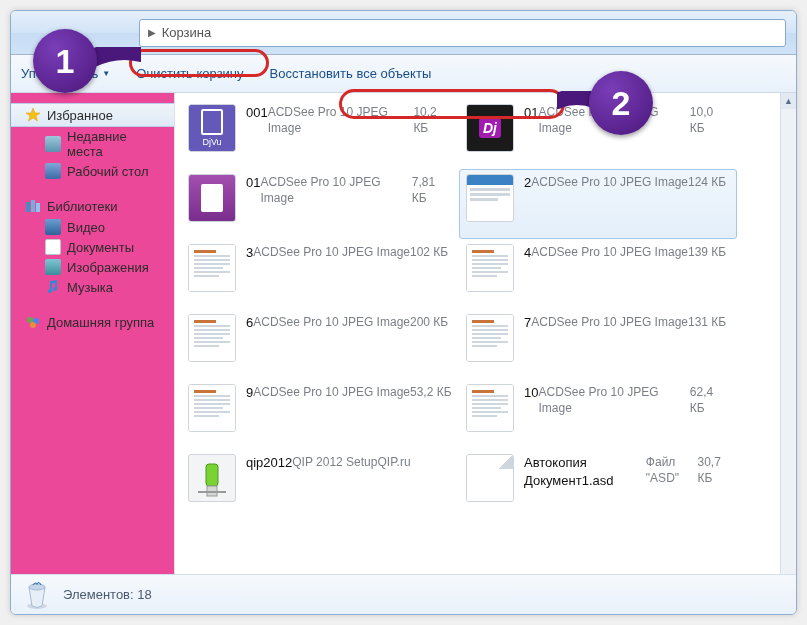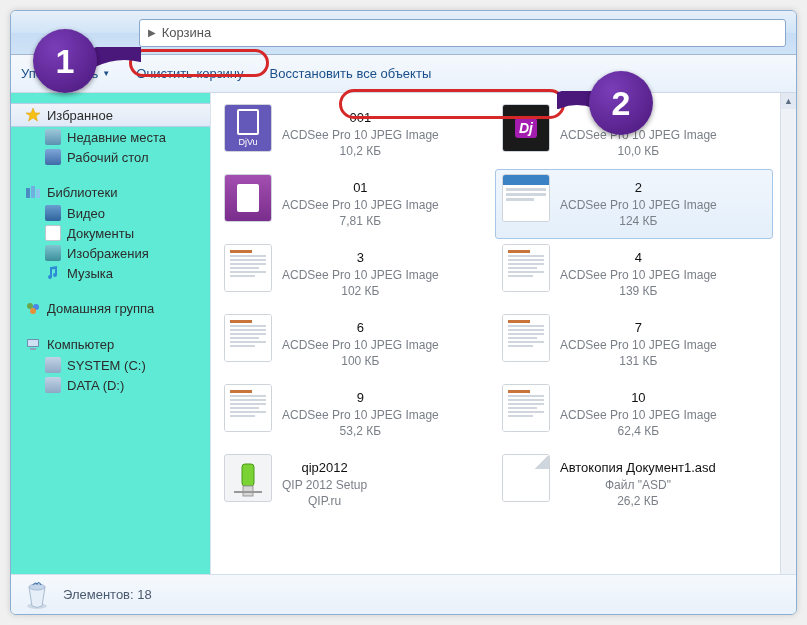--- a/index.html
+++ b/index.html
@@ -69,25 +69,25 @@
   }
   .toolbar .dropdown-arrow {
     font-size: 8px;
   }
   
   .body {
     display: flex;
     height: calc(100% - 44px - 38px - 40px);
   }
   .sidebar {
-    width: 200px;
+    width: 164px;
     border-right: 1px solid #d9e2ee;
     padding: 6px 0;
     overflow: auto;
-    background: #5eead4;
+    background: #ec4899;
   }
   .sidebar-group {
     margin: 4px 0 14px;
   }
   .sidebar-header {
     display: flex;
     align-items: center;
     gap: 6px;
     padding: 3px 10px 3px 14px;
     color: #2c2c2c;
@@ -145,24 +145,23 @@
     border-radius: 3px;
     display: flex;
     align-items: center;
     justify-content: center;
     font-size: 10px;
     color: #888;
     overflow: hidden;
   }
   .file-meta {
     display: flex;
-    flex-direction: column;
+    flex-direction: row;
     justify-content: center;
     line-height: 1.35;
-    align-items: center;
   }
   .file-name { color: #111; }
   .file-type { color: #7a7f87; font-size: 12px; }
   .file-size { color: #7a7f87; font-size: 12px; }
   
   .statusbar {
     height: 40px;
     border-top: 1px solid #d4dfee;
     background: linear-gradient(#f5f9fd,#e9f1fa);
     display: flex;
@@ -300,40 +299,20 @@
             <svg viewBox="0 0 16 16">
                 <circle cx="5" cy="6" r="3" fill="#6aa84f"></circle>
                 <circle cx="11" cy="7" r="3" fill="#4a86e8"></circle>
                 <circle cx="8" cy="11" r="3" fill="#e69138"></circle>
               </svg>
           </span>
           <span>Домашняя группа</span>
         </div>
       </div>
 
-      <div class="sidebar-group">
-        <div class="sidebar-header">
-          <span class="sb-icon">
-            <svg viewBox="0 0 16 16">
-                <rect x="2" y="3" width="12" height="8" rx="1" fill="#6d8db0"></rect>
-                <rect x="3" y="4" width="10" height="6" fill="#cfe0f2"></rect>
-                <rect x="5" y="12" width="6" height="2" fill="#8fa3ba"></rect>
-              </svg>
-          </span>
-          <span>Компьютер</span>
-        </div>
-        <div class="sidebar-item">
-          <span class="sb-icon" style="background:linear-gradient(#c2d2e4,#8ea9c6)"></span>
-          <span>SYSTEM (C:)</span>
-        </div>
-        <div class="sidebar-item">
-          <span class="sb-icon" style="background:linear-gradient(#c2d2e4,#8ea9c6)"></span>
-          <span>DATA (D:)</span>
-        </div>
-      </div>
     </div>
 
     <div class="content" id="content-pane">
         <div class="file-item">
           <div class="file-icon">
             <div style="width:100%;height:100%;background:#6459b8;display:flex;flex-direction:column;align-items:center;justify-content:center;color:#fff;font-size:9px;font-weight:normal"><div style="width:22px;height:26px;border:2px solid #fff;border-radius:2px;margin-bottom:2px"></div>DjVu</div>
           </div>
           <div class="file-meta">
             <div class="file-name">001</div>
             <div class="file-type">ACDSee Pro 10 JPEG Image</div>
@@ -425,21 +404,21 @@
               <div style="height:2px;background:#d0d6dd"></div>
               <div style="height:2px;background:#d0d6dd"></div>
               <div style="height:2px;background:#d0d6dd;width:80%"></div>
               <div style="height:2px;background:#d0d6dd"></div>
               <div style="height:2px;background:#d0d6dd;width:70%"></div>
             </div>
           </div>
           <div class="file-meta">
             <div class="file-name">6</div>
             <div class="file-type">ACDSee Pro 10 JPEG Image</div>
-            <div class="file-size">100 КБ</div>
+            <div class="file-size">200 КБ</div>
           </div>
         </div>
         <div class="file-item">
           <div class="file-icon">
             <div style="width:100%;height:100%;background:#fff;padding:5px;display:flex;flex-direction:column;gap:2px">
               <div style="height:3px;background:#c9743a;width:60%"></div>
               <div style="height:2px;background:#d0d6dd"></div>
               <div style="height:2px;background:#d0d6dd"></div>
               <div style="height:2px;background:#d0d6dd"></div>
               <div style="height:2px;background:#d0d6dd;width:80%"></div>
@@ -507,21 +486,21 @@
         </div>
         <div class="file-item">
           <div class="file-icon">
             <div style="width:100%;height:100%;background:#fff;position:relative">
               <div style="position:absolute;top:0;right:0;width:14px;height:14px;background:linear-gradient(135deg,transparent 48%,#d0d6dd 50%)"></div>
             </div>
           </div>
           <div class="file-meta">
             <div class="file-name">Автокопия Документ1.asd</div>
             <div class="file-type">Файл "ASD"</div>
-            <div class="file-size">26,2 КБ</div>
+            <div class="file-size">30,7 КБ</div>
           </div>
         </div>
       </div>
 
     <div class="scroll-track">
       <div class="scroll-arrow">▲</div>
       <div style="flex:1"></div>
     </div>
   </div>
 

